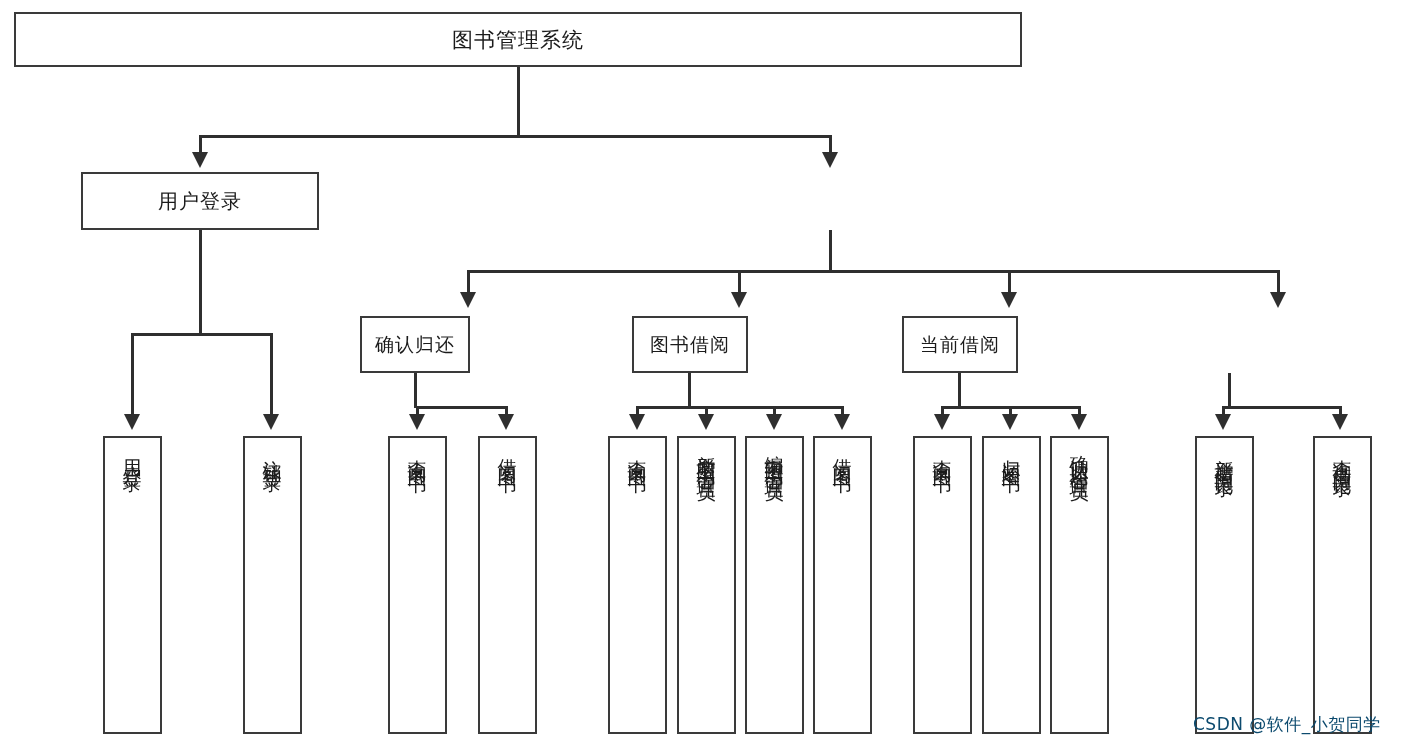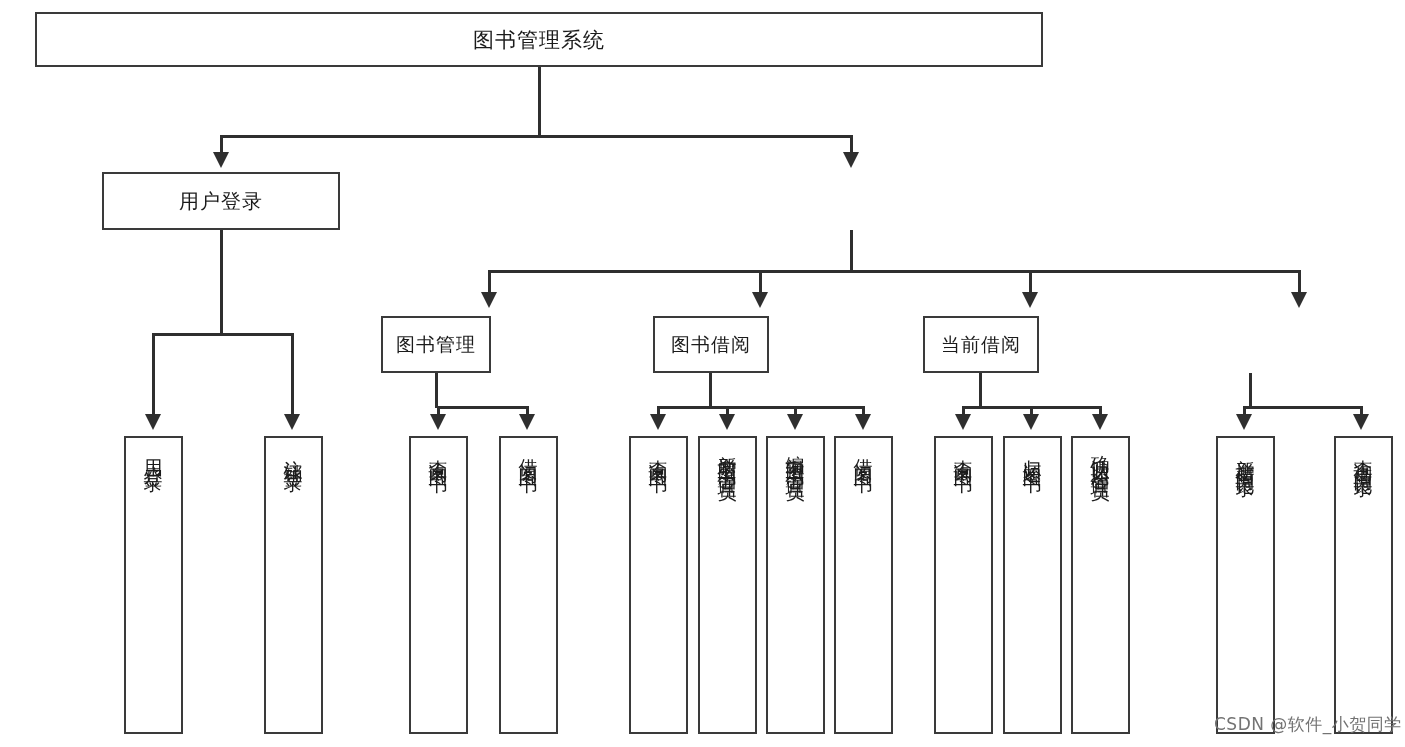--- a/index.html
+++ b/index.html
@@ -5,21 +5,21 @@
 <style>
   html,body{margin:0;padding:0;}
   body{
     width:1405px;height:747px;
     background:#ffffff;
     font-family:"DejaVu Sans","Liberation Sans",sans-serif;
     overflow:hidden;
     position:relative;
   }
   #diagram{
-    position:absolute;left:0;top:0;width:1216px;height:747px;margin-left:21px;
+    position:absolute;left:0;top:0;width:1216px;height:747px;
   }
   .node{
     position:absolute;
     box-sizing:border-box;
     background:#ffffff;
     border:2.5px solid #3a3a3a;
     display:flex;
     align-items:center;
     justify-content:center;
     color:#1b1b1b;
@@ -66,21 +66,21 @@
   .arrow{
     position:absolute;
     width:0;height:0;
     border-left:8px solid transparent;
     border-right:8px solid transparent;
     border-top:16px solid #2f2f2f;
     z-index:2;
   }
   .watermark{
     position:absolute;
-    color:#737373;
+    color:#0c4a6e;
     font-size:17px;
     letter-spacing:0.5px;
     z-index:5;
     white-space:nowrap;
     user-select:none;
   }
 </style>
 </head>
 <body>
 
@@ -89,21 +89,21 @@
   <div class="node root" style="left:14px;top:12px;width:1008px;height:55px;">
     <span>图书管理系统</span>
   </div>
 
   <div class="node lvl1" style="left:81px;top:172px;width:238px;height:58px;">
     <span>用户登录</span>
   </div>
 
 
   <div class="node lvl2" style="left:360px;top:316px;width:110px;height:57px;">
-    <span>图书管理</span>
+    <span>确认归还</span>
   </div>
   <div class="node lvl2" style="left:632px;top:316px;width:116px;height:57px;">
     <span>图书借阅</span>
   </div>
   <div class="node lvl2" style="left:902px;top:316px;width:116px;height:57px;">
     <span>当前借阅</span>
   </div>
 
   <div class="node leaf" style="left:103px;top:436px;width:59px;height:298px;">
     <span class="vtext">用户登录</span>

